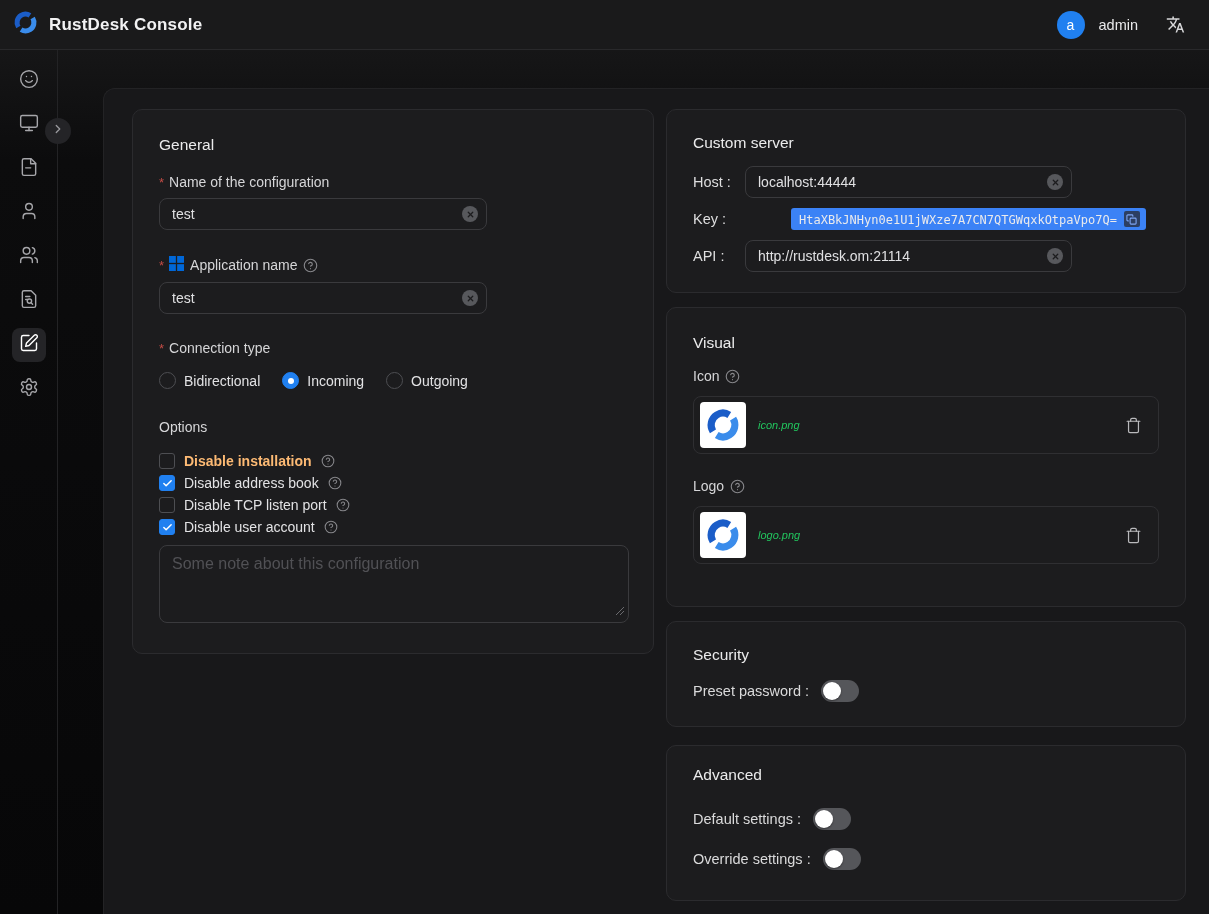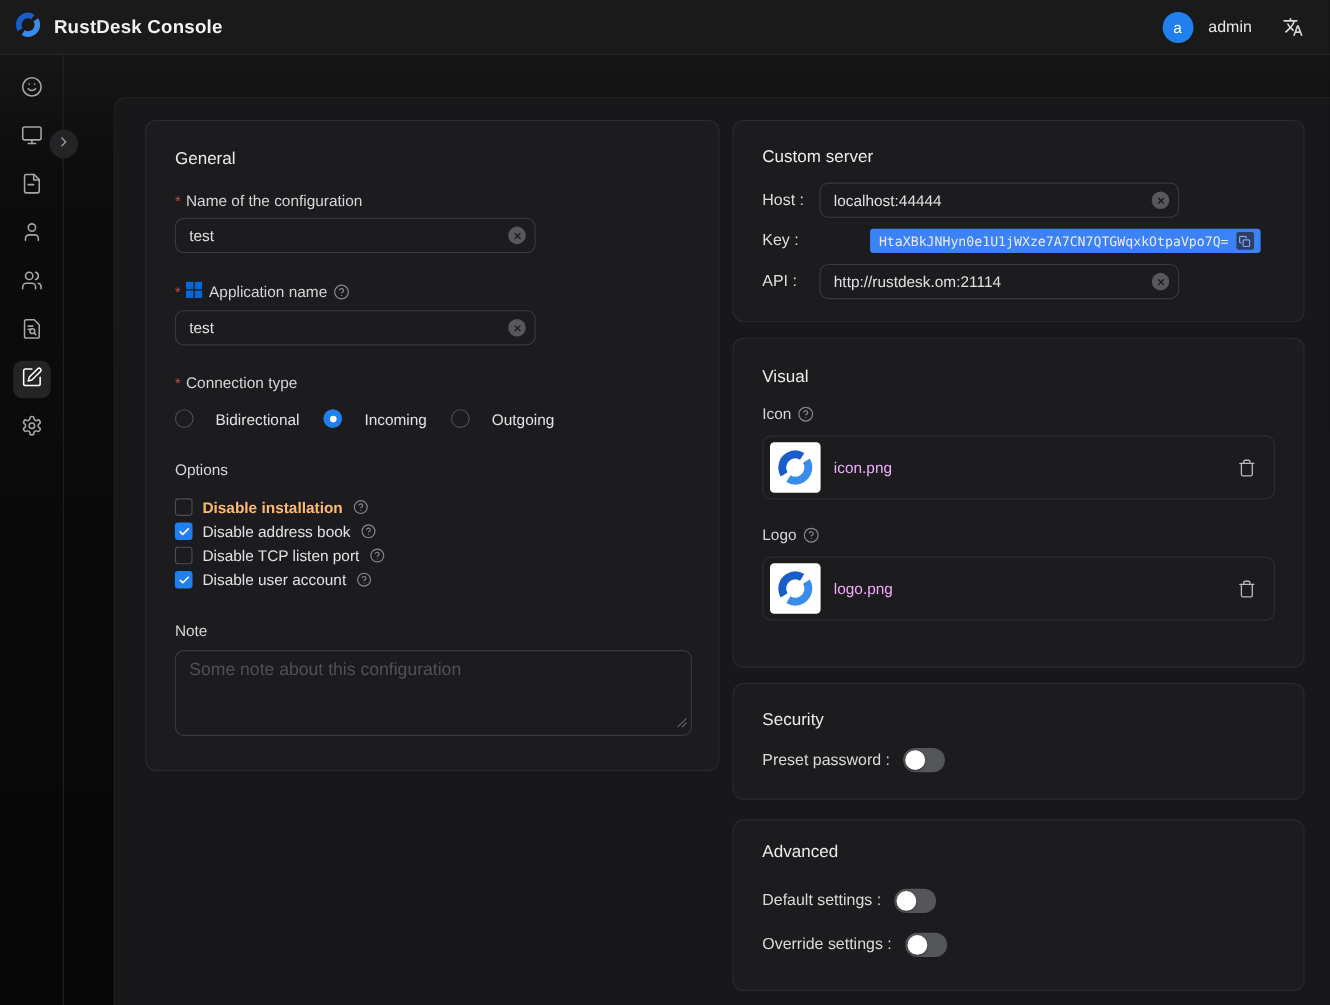--- a/index.html
+++ b/index.html
@@ -74,21 +74,21 @@
     font-family:"Liberation Sans", sans-serif; outline:none;
   }
   .clear-icon {
     position:absolute; right:9px; top:50%; transform:translateY(-50%);
     width:16px; height:16px; border-radius:50%; background:#57585c;
     display:flex; align-items:center; justify-content:center; cursor:pointer;
   }
   .help { color:#87878b; display:inline-flex; cursor:pointer; }
 
   .radio-row { display:flex; align-items:center; gap:22px; }
-  .radio-item { display:flex; align-items:center; gap:20px; cursor:pointer; }
+  .radio-item { display:flex; align-items:center; gap:8px; cursor:pointer; }
   .radio {
     width:17px; height:17px; border-radius:50%; border:1.5px solid #4d4e52; background:transparent;
   }
   .radio.checked {
     border-color:#2080f0; background:#2080f0;
     display:flex; align-items:center; justify-content:center;
   }
   .radio.checked::after { content:""; width:6px; height:6px; border-radius:50%; background:#fff; }
   .radio-label { font-size:14px; color:#e2e2e4; }
 
@@ -126,21 +126,21 @@
 
   
   .file-row {
     display:flex; align-items:center; gap:12px; height:58px;
     border:1px solid #2f2f32; border-radius:8px; padding:0 16px 0 6px;
   }
   .thumb {
     width:46px; height:46px; background:#ffffff; border-radius:4px;
     display:flex; align-items:center; justify-content:center; flex:none;
   }
-  .file-link { font-size:14px; color:#f0abfc; text-decoration:none; cursor:pointer; }
+  .file-link { font-size:11px; color:#22c55e; text-decoration:none; cursor:pointer;font-style:italic; }
   .trash-btn { margin-left:auto; color:#b9b9bc; display:flex; cursor:pointer; }
 
   
   .toggle-row { display:flex; align-items:center; gap:12px; }
   .toggle-label { font-size:14.5px; color:#dadadb; }
   .toggle {
     width:38px; height:22px; border-radius:11px; background:#55565a; position:relative; cursor:pointer; flex:none;
   }
   .toggle .knob {
     position:absolute; left:2px; top:2px; width:18px; height:18px; border-radius:50%;
@@ -381,23 +381,20 @@
               <span class="help">
                   <svg width="14" height="14" viewBox="0 0 24 24" fill="none" stroke="currentColor" stroke-width="1.8" stroke-linecap="round" stroke-linejoin="round">
                     <circle cx="12" cy="12" r="10"></circle>
                     <path d="M9.09 9a3 3 0 0 1 5.83 1c0 2-3 3-3 3"></path>
                     <line x1="12" y1="17" x2="12.01" y2="17"></line>
                   </svg>
                 </span>
             </div>
           </div>
 
-          <div class="field-label mt30">
-            <span>Note</span>
-          </div>
           <div class="note-wrap mt10">
             <textarea class="note-area" placeholder="Some note about this configuration" style=""></textarea>
             <span class="resize-handle">
               <svg width="10" height="10" viewBox="0 0 10 10">
                   <line x1="1" y1="9" x2="9" y2="1" stroke="#6a6a6e" stroke-width="1"></line>
                   <line x1="5" y1="9" x2="9" y2="5" stroke="#6a6a6e" stroke-width="1"></line>
                 </svg>
             </span>
           </div>
         </div>

